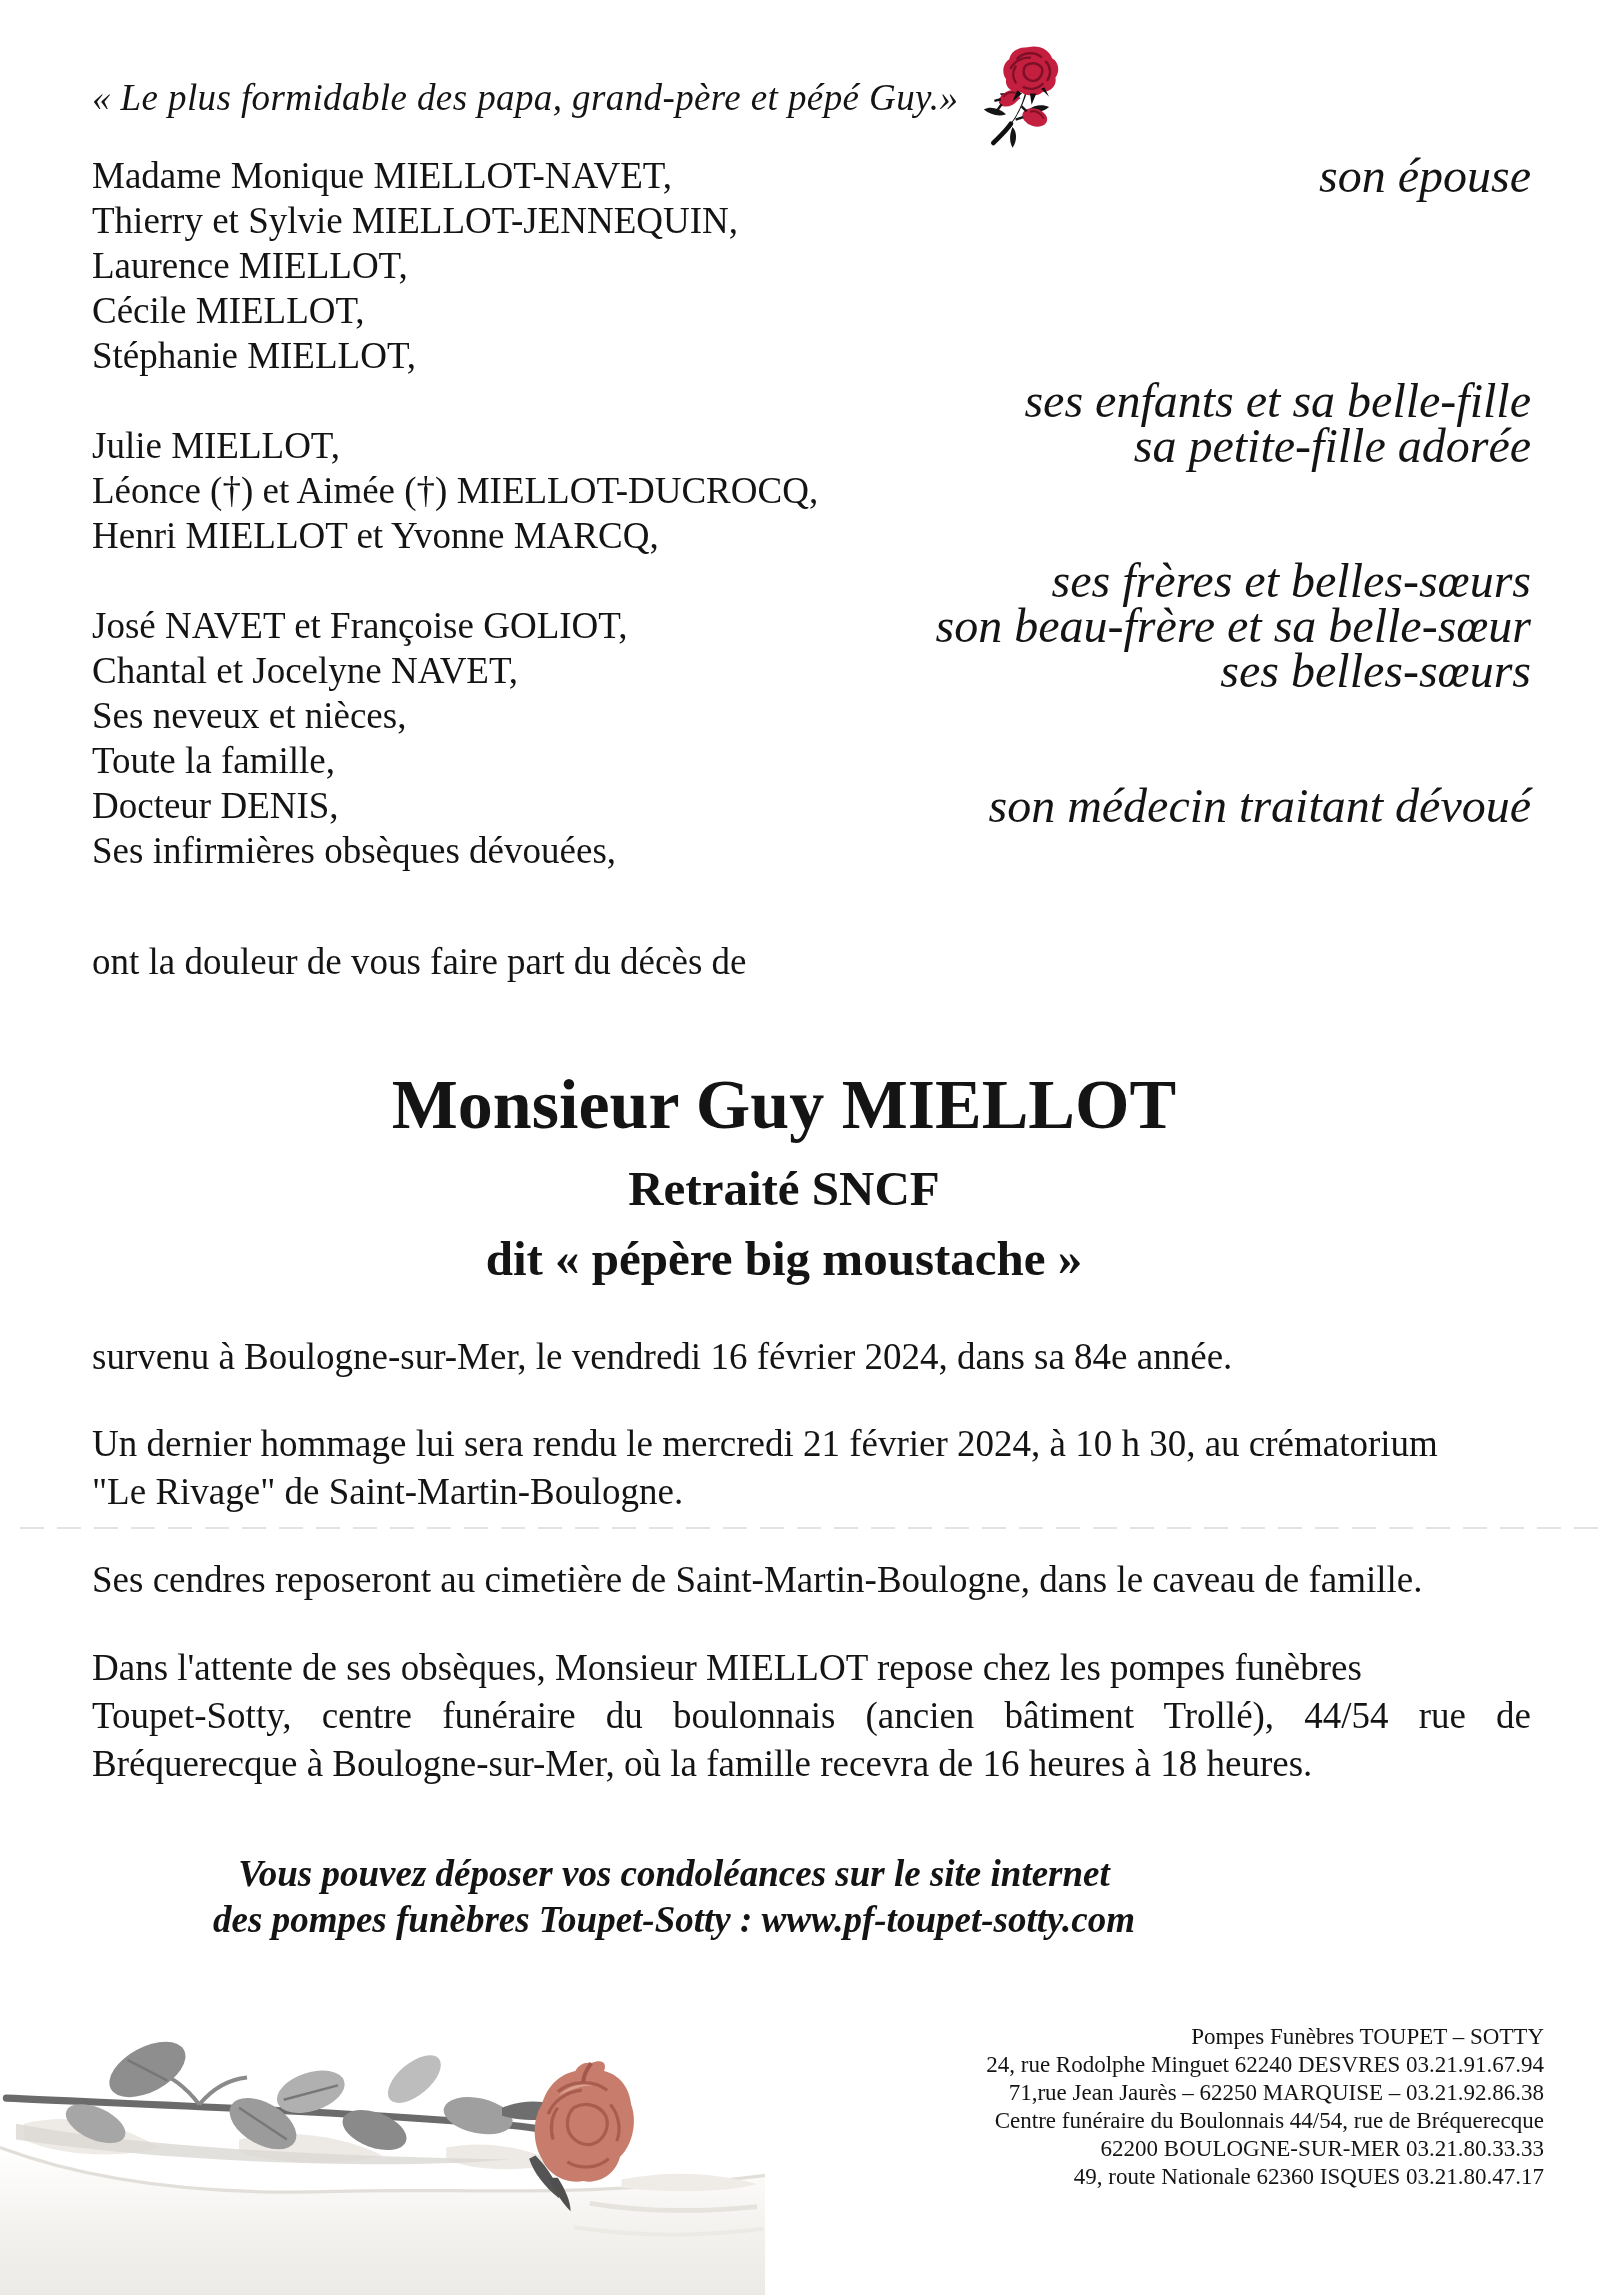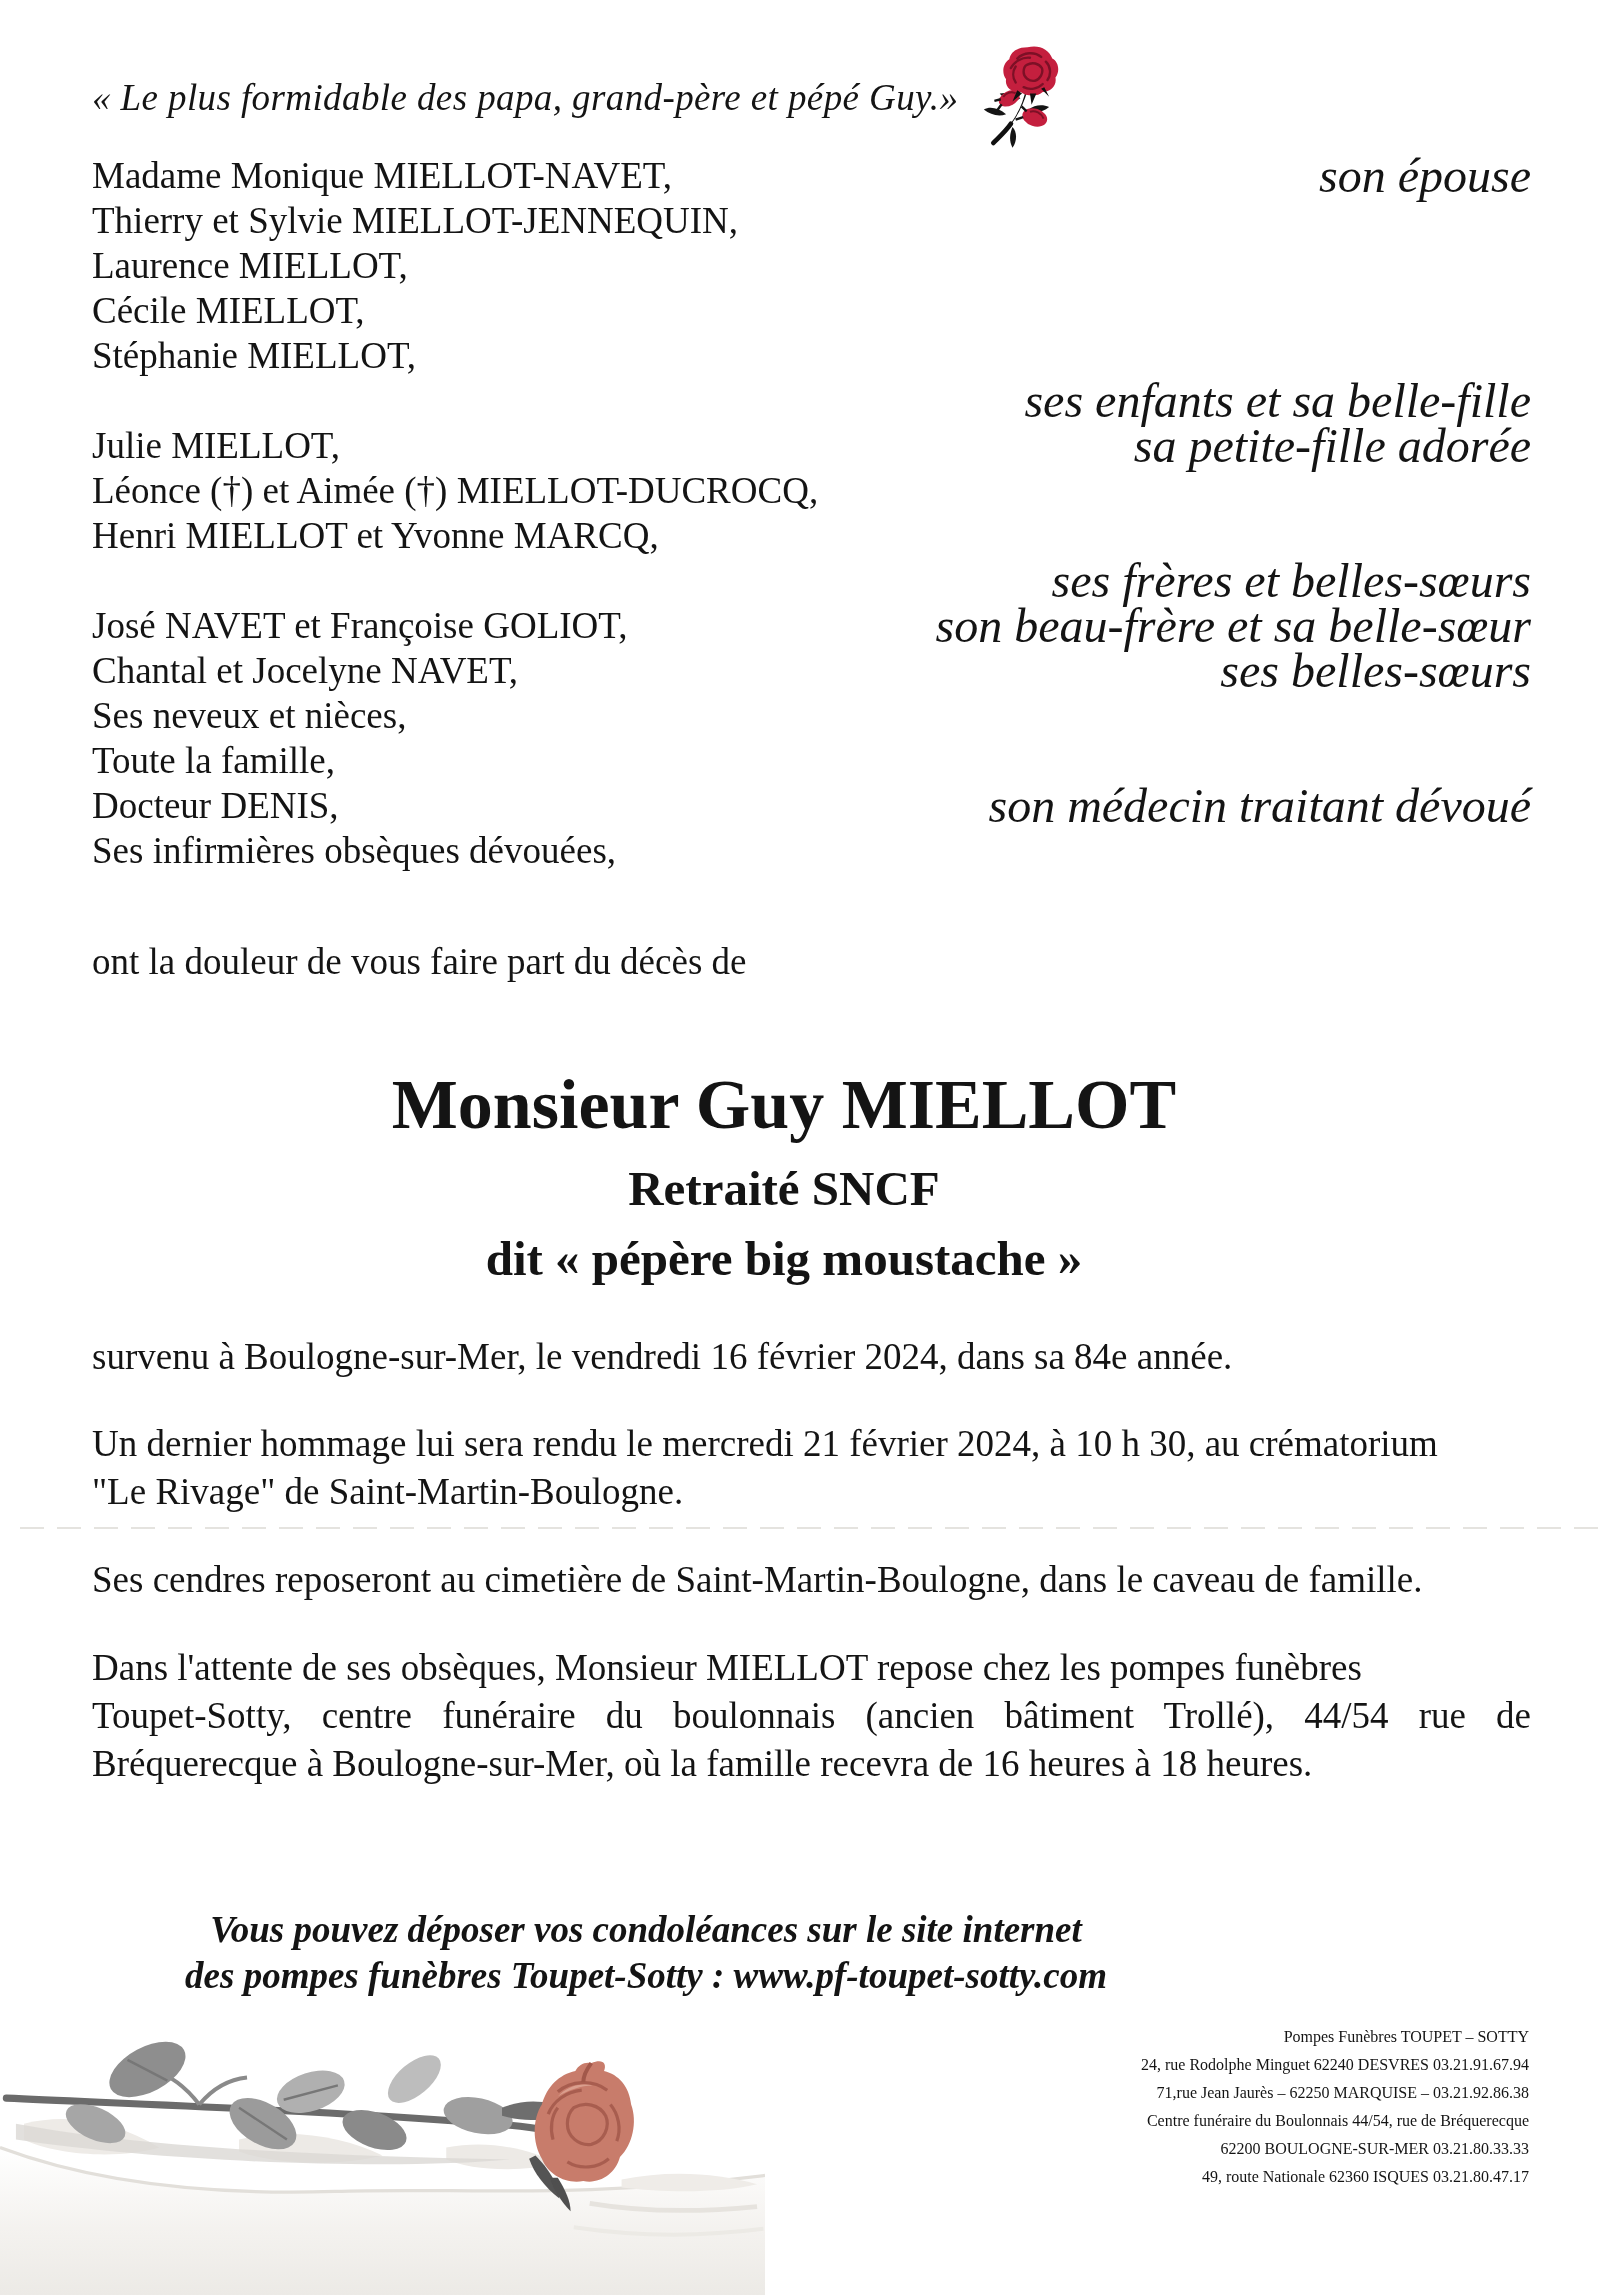--- a/index.html
+++ b/index.html
@@ -39,27 +39,27 @@
   .line{white-space:nowrap;}
   .line-justify{white-space:normal;text-align:justify;text-align-last:justify;}
   
   .scan-artifact{
     position:absolute;left:20px;top:1527px;width:1584px;height:2.4px;
     background:repeating-linear-gradient(90deg,#dedcd7 0 24px,transparent 24px 37px);
     opacity:.8;
   }
   
   .condolences{
-    position:absolute;left:0;top:1907px;width:1292px;
-    text-align:center;font-size:37px;font-weight:bold;font-style:italic;line-height:46px;
+    position:absolute;left:0;top:1851px;width:1292px;
+    text-align:center;font-size:37px;font-weight:bold;font-style:italic;line-height:46px;padding-left:28px;
   }
   
   .footer{
-    position:absolute;right:95px;top:2023px;
-    text-align:right;font-size:16px;line-height:28px;white-space:nowrap;
+    position:absolute;right:80px;top:2023px;
+    text-align:right;font-size:23px;line-height:28px;white-space:nowrap;
   }
   
   .rose-photo{position:absolute;left:0;top:2028px;width:765px;height:267px;}
 </style>
 </head>
 <body>
 
 <div class="page">
 
   <div class="quote">« Le plus formidable des papa, grand-père et pépé Guy.»</div>

